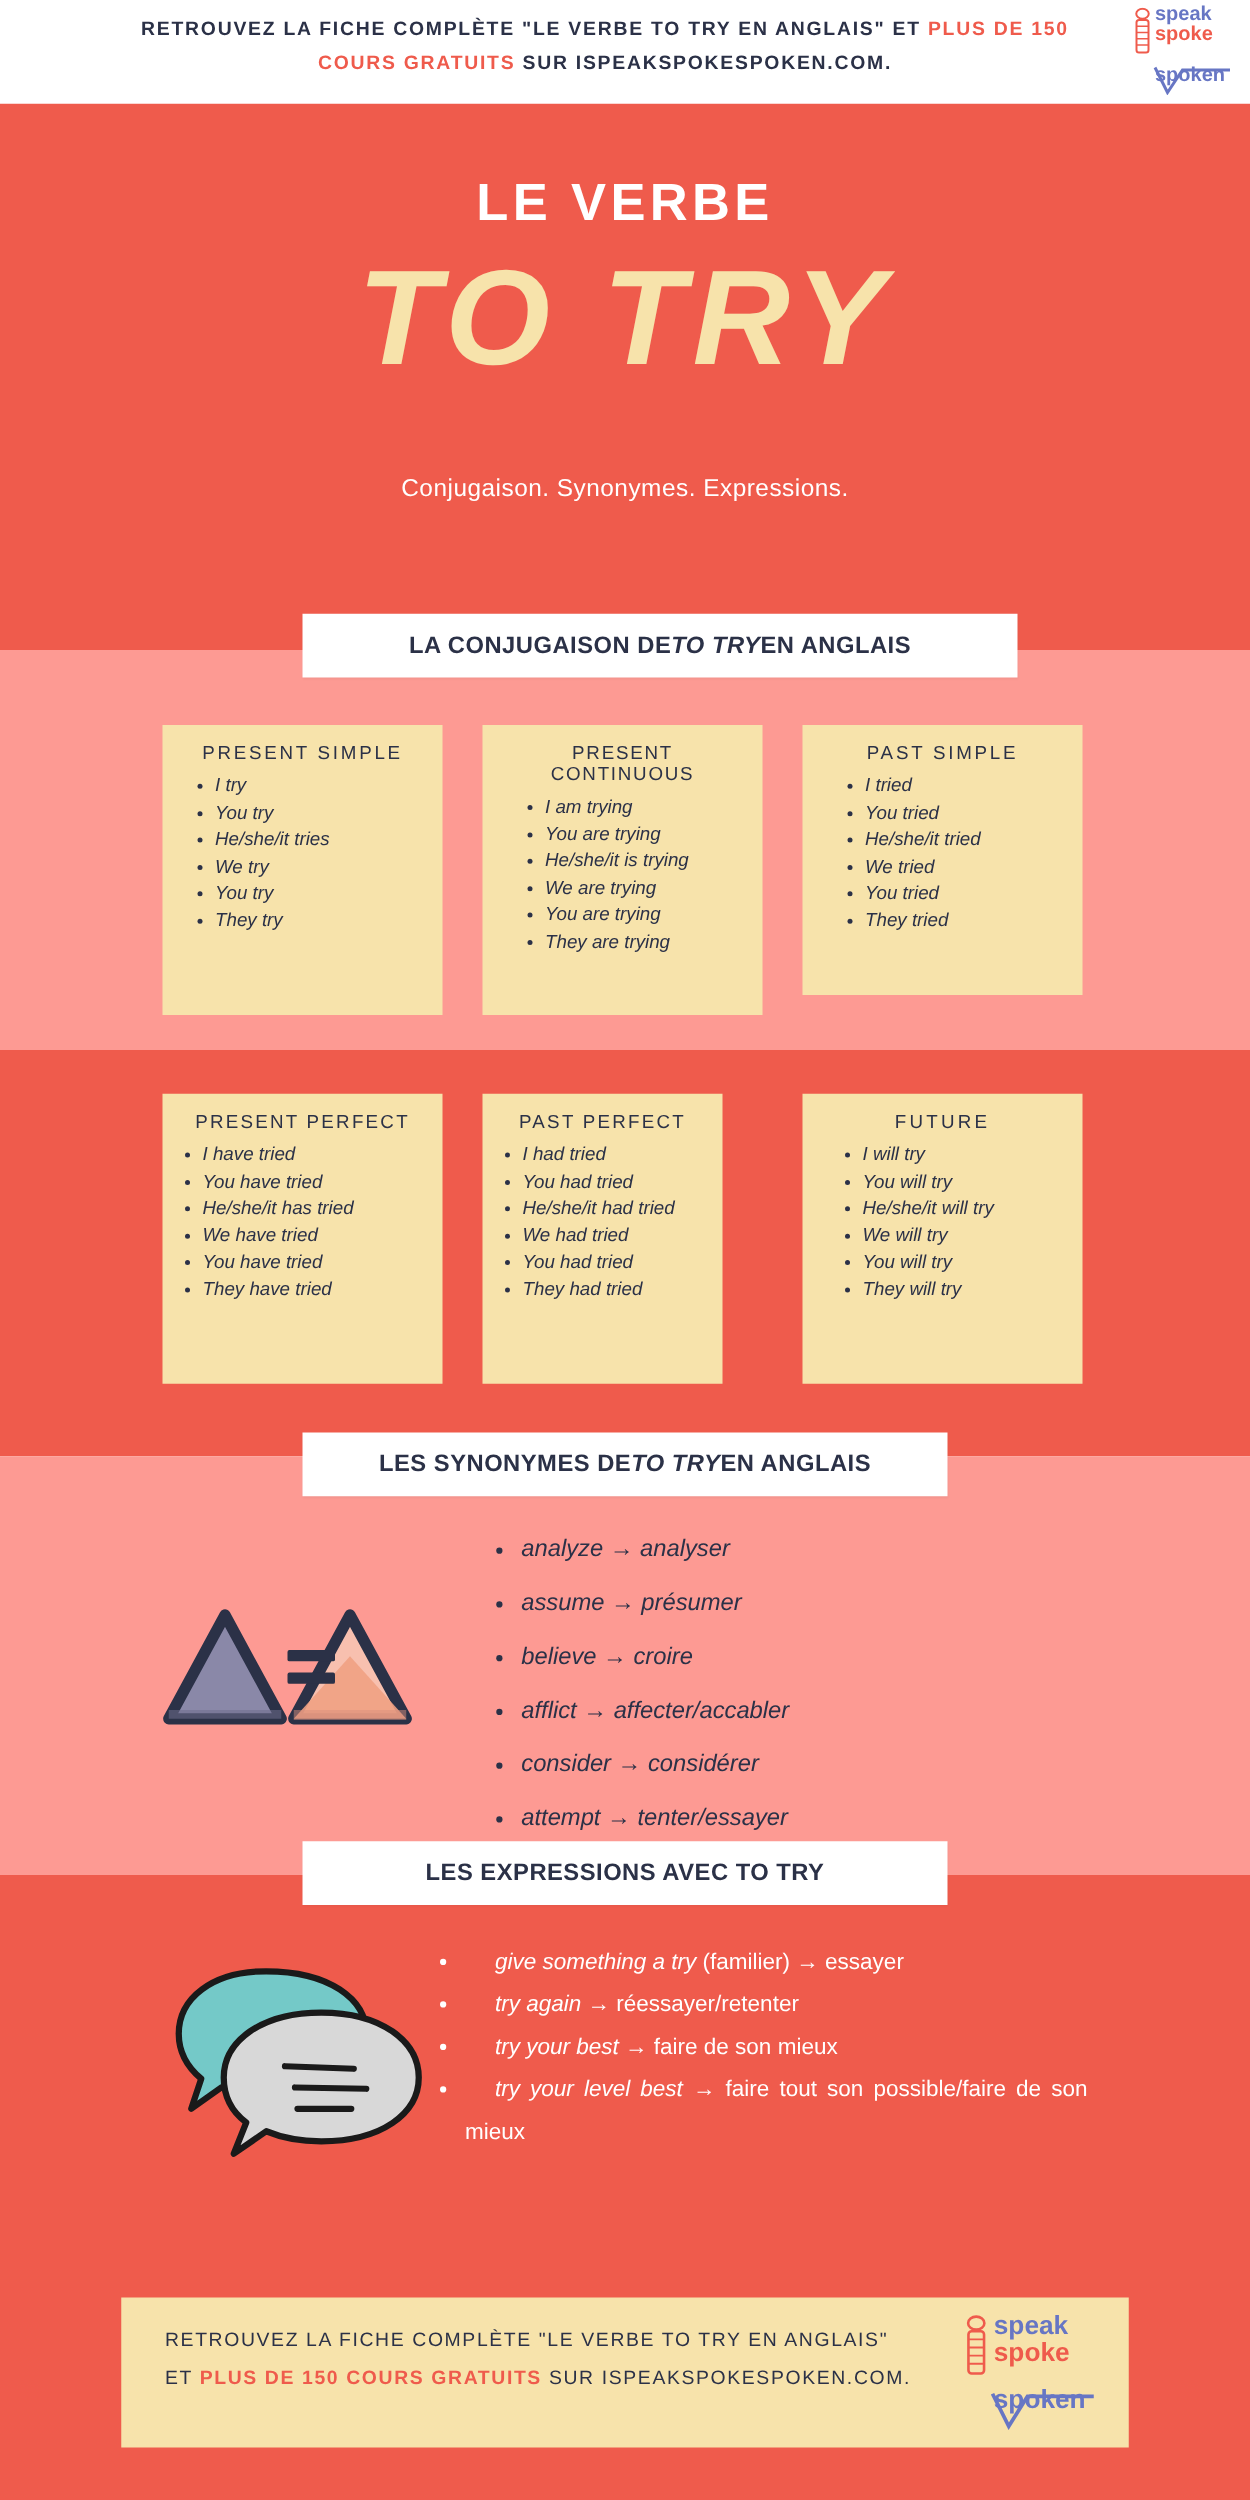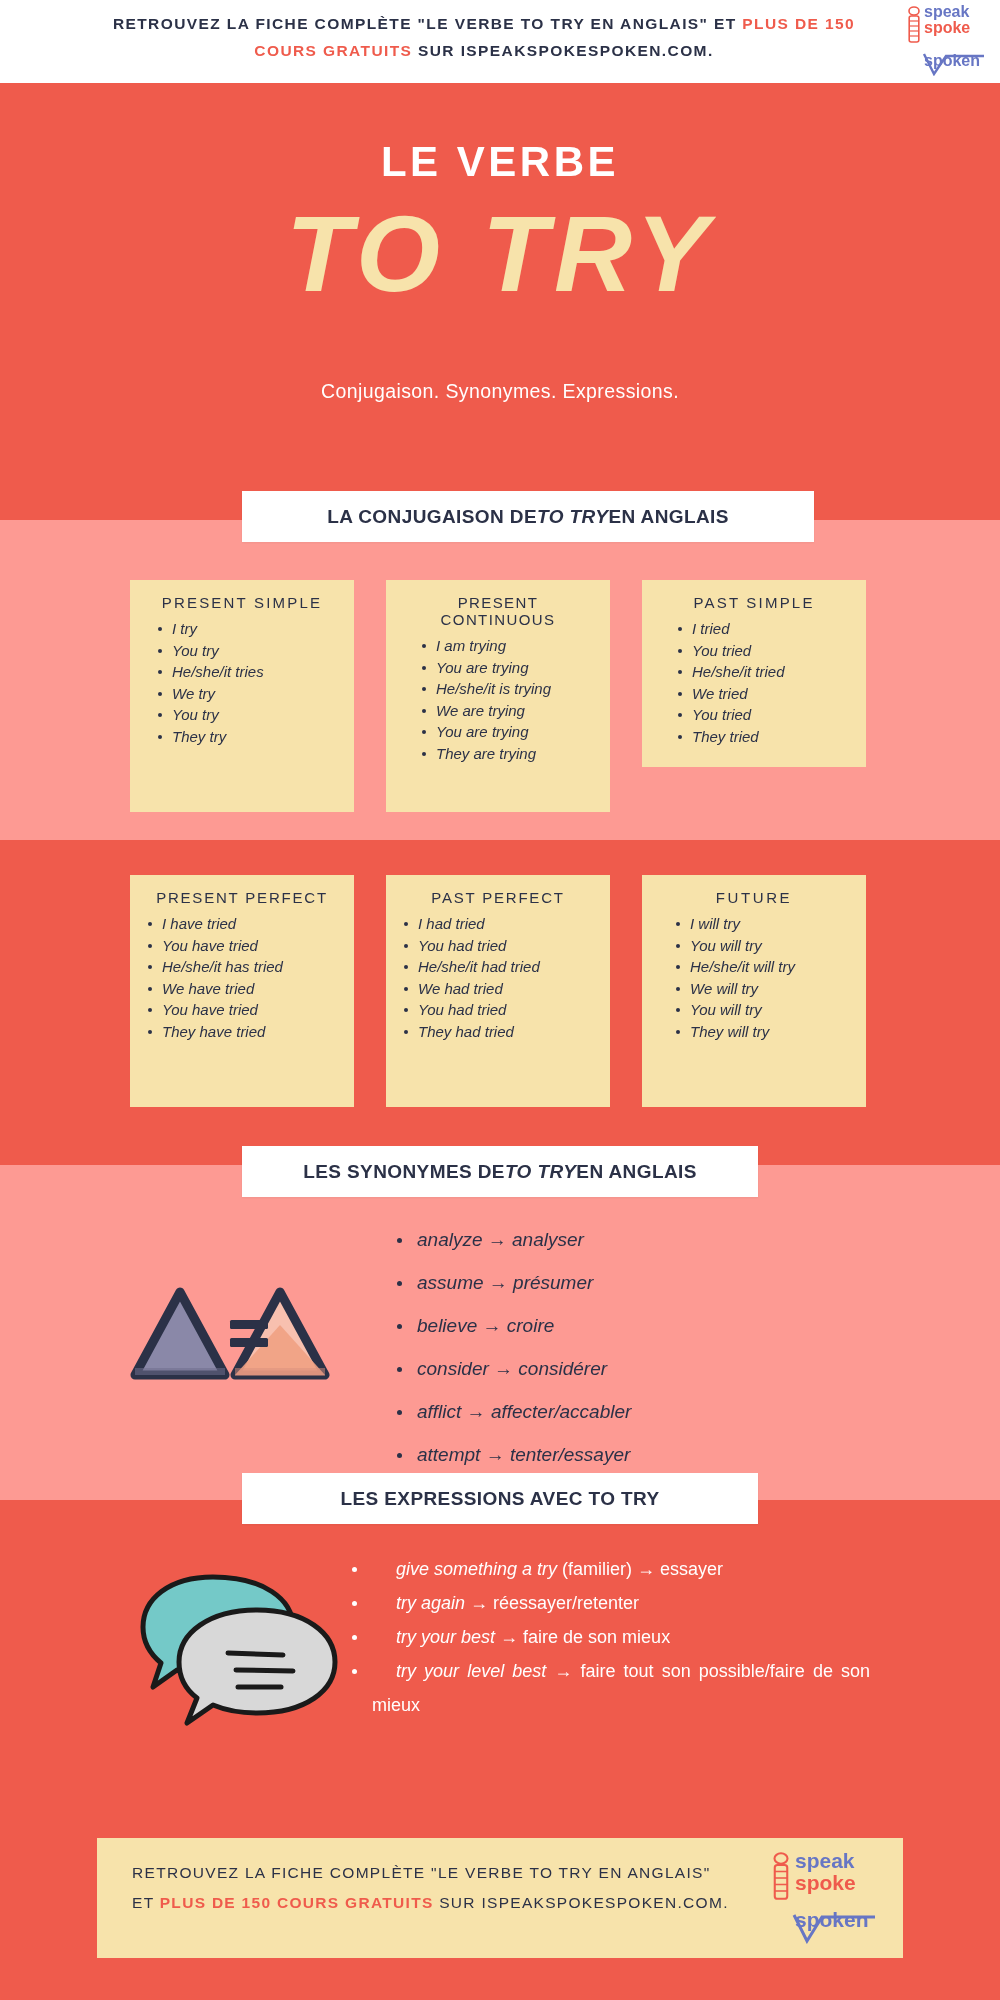--- a/index.html
+++ b/index.html
@@ -197,21 +197,21 @@
     <ul style="padding-left:22px;">
       <li>I am trying</li>
       <li>You are trying</li>
       <li>He/she/it is trying</li>
       <li>We are trying</li>
       <li>You are trying</li>
       <li>They are trying</li>
     </ul>
   </div>
 
-  <div class="card" style="left:642px; top:580px; width:224px; height:187px;">
+  <div class="card" style="left:642px; top:580px; width:224px; height:216px;">
     <div class="card-title">PAST SIMPLE</div>
     <ul style="padding-left:22px;">
       <li>I tried</li>
       <li>You tried</li>
       <li>He/she/it tried</li>
       <li>We tried</li>
       <li>You tried</li>
       <li>They tried</li>
     </ul>
   </div>
@@ -221,21 +221,21 @@
     <ul style="padding-left:4px;">
       <li>I have tried</li>
       <li>You have tried</li>
       <li>He/she/it has tried</li>
       <li>We have tried</li>
       <li>You have tried</li>
       <li>They have tried</li>
     </ul>
   </div>
 
-  <div class="card" style="left:386px; top:875px; width:224px; height:232px;">
+  <div class="card" style="left:386px; top:875px; width:192px; height:232px;">
     <div class="card-title" style="letter-spacing:1.8px;">PAST PERFECT</div>
     <ul style="padding-left:4px;">
       <li>I had tried</li>
       <li>You had tried</li>
       <li>He/she/it had tried</li>
       <li>We had tried</li>
       <li>You had tried</li>
       <li>They had tried</li>
     </ul>
   </div>
@@ -265,22 +265,22 @@
     <path d="M150 45 L195 95 L105 95 Z" fill="#f0a183" opacity="0.9"></path>
     <rect x="105" y="88" width="90" height="8" fill="#d98f7e" opacity="0.5"></rect>
     <rect x="102" y="40" width="38" height="9" rx="1.5" fill="#2b3147" transform="translate(-2,0)"></rect>
     <rect x="102" y="58" width="38" height="9" rx="1.5" fill="#2b3147" transform="translate(-2,0)"></rect>
   </svg>
 
   <ul class="syn-list">
     <li>analyze → analyser</li>
     <li>assume → présumer</li>
     <li>believe → croire</li>
+    <li>afflict → affecter/accabler</li>
     <li>consider → considérer</li>
-    <li>afflict → affecter/accabler</li>
     <li>attempt → tenter/essayer</li>
   </ul>
 
   <div class="section-banner" style="left:242px; top:1473px; width:516px; height:51px; font-size:19px;">LES EXPRESSIONS AVEC TO TRY</div>
 
   <svg class="bubble-icon" viewBox="0 0 210 165">
     <path d="M78 12 C128 12 158 34 158 62 C158 90 128 110 78 110 C64 110 52 108 42 105 L18 122 L26 98 C14 88 8 76 8 62 C8 34 34 12 78 12 Z" fill="#74c9c8" stroke="#1a1a1a" stroke-width="5" stroke-linejoin="round"></path>
     <path d="M122 45 C170 45 200 68 200 97 C200 126 170 148 122 148 C105 148 90 145 78 140 L52 158 L62 133 C50 124 44 111 44 97 C44 68 74 45 122 45 Z" fill="#d8d8d8" stroke="#1a1a1a" stroke-width="5" stroke-linejoin="round"></path>
     <line x1="93" y1="88" x2="148" y2="90" stroke="#1a1a1a" stroke-width="5" stroke-linecap="round"></line>
     <line x1="101" y1="105" x2="158" y2="106" stroke="#1a1a1a" stroke-width="5" stroke-linecap="round"></line>

